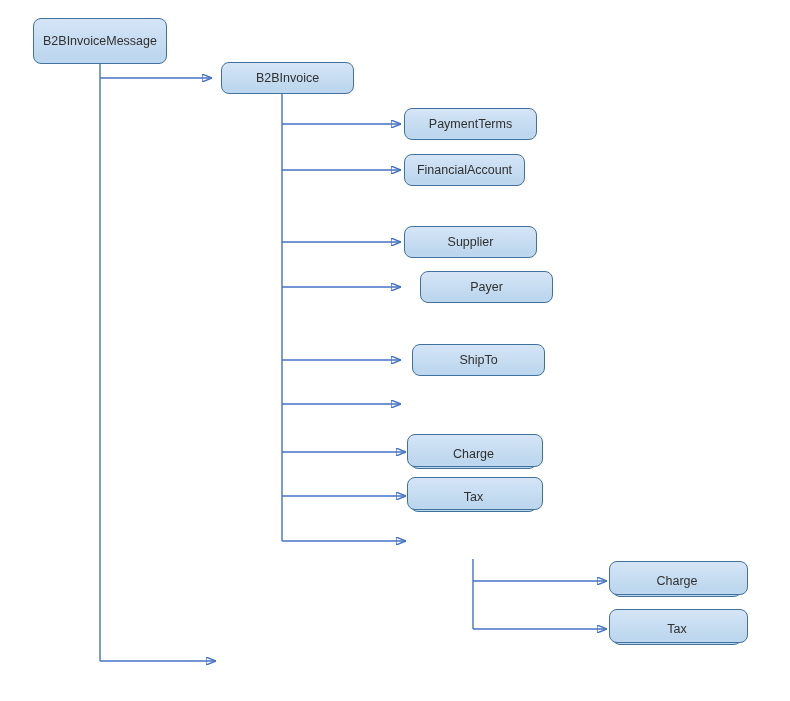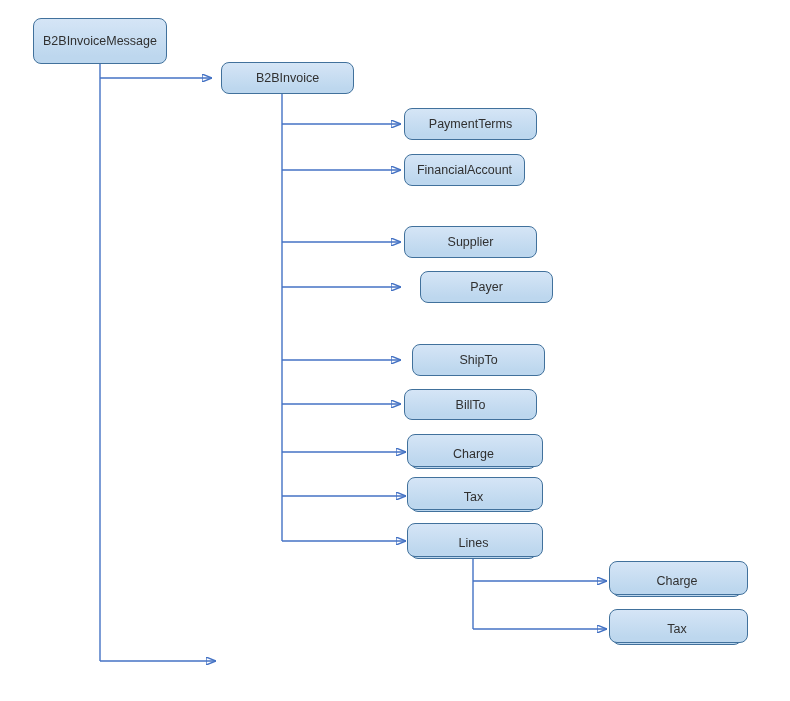--- a/index.html
+++ b/index.html
@@ -101,26 +101,24 @@
   <div class="node" style="left:404px; top:108px; width:133px; height:32px;">PaymentTerms</div>
 
   <div class="node" style="left:404px; top:154px; width:121px; height:32px;">FinancialAccount</div>
 
   <div class="node" style="left:404px; top:226px; width:133px; height:32px;">Supplier</div>
 
   <div class="node" style="left:420px; top:271px; width:133px; height:32px;">Payer</div>
 
   <div class="node" style="left:404px; top:344px; width:133px; height:32px;margin-left:8px;">ShipTo</div>
 
-  <div class="node" style="left:404px; top:389px; width:133px; height:31px;">BillTo</div>
 
   <div class="node stacked" style="left:410px; top:438px; width:127px; height:31px;">Charge</div>
 
   <div class="node stacked" style="left:410px; top:481px; width:127px; height:31px;">Tax</div>
 
-  <div class="node stacked" style="left:410px; top:527px; width:127px; height:32px;">Lines</div>
 
   <div class="node stacked" style="left:612px; top:565px; width:130px; height:32px;">Charge</div>
 
   <div class="node stacked" style="left:612px; top:613px; width:130px; height:32px;">Tax</div>
 
 
 </div>
 
 </body></html>

